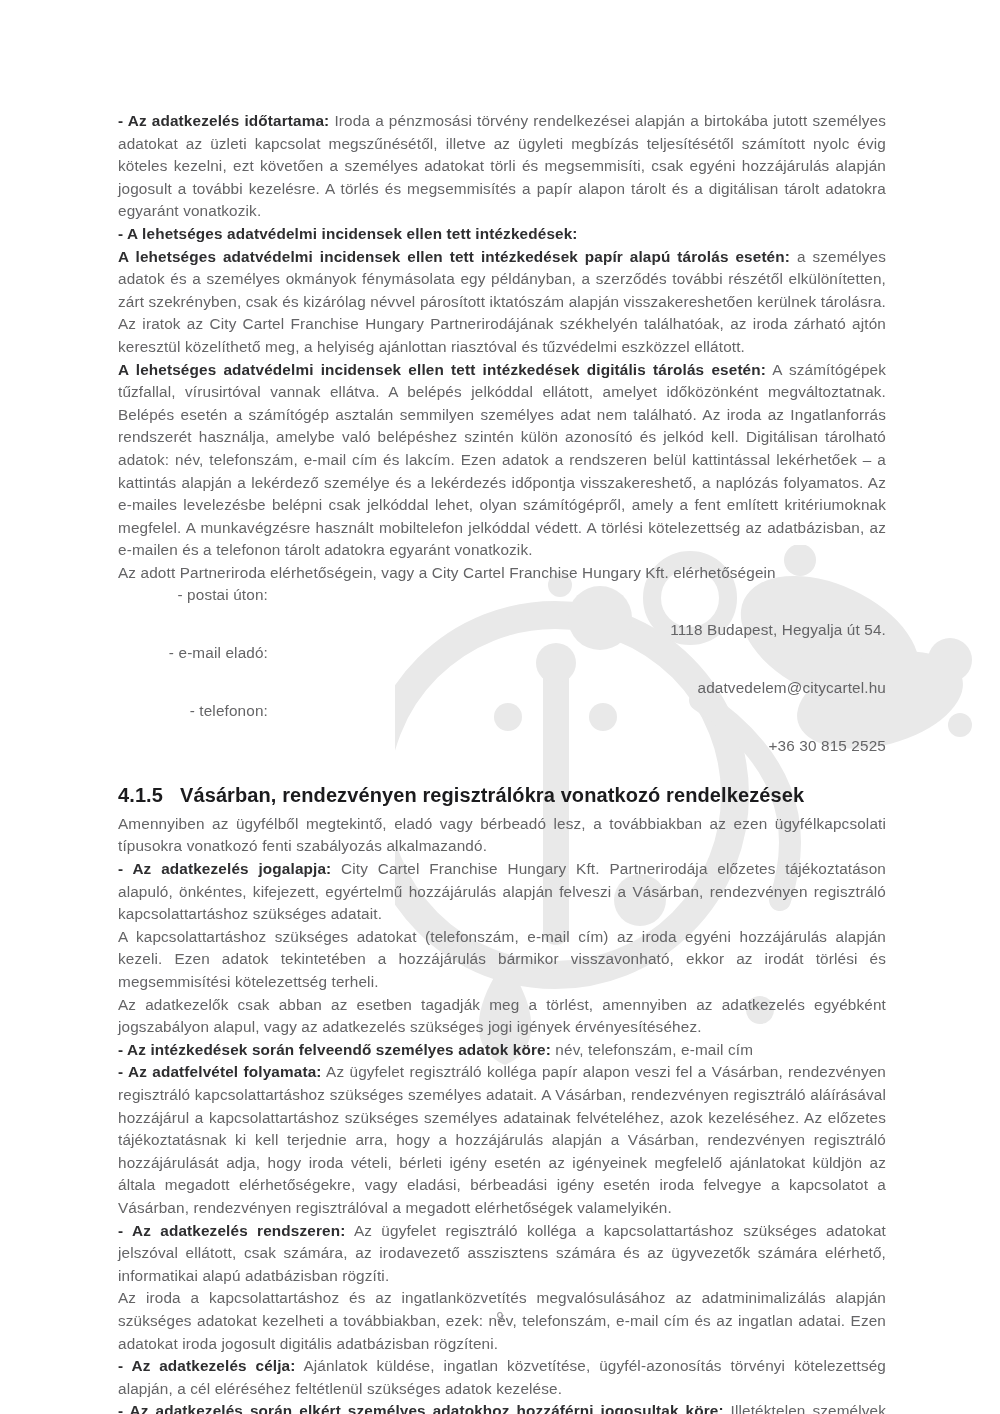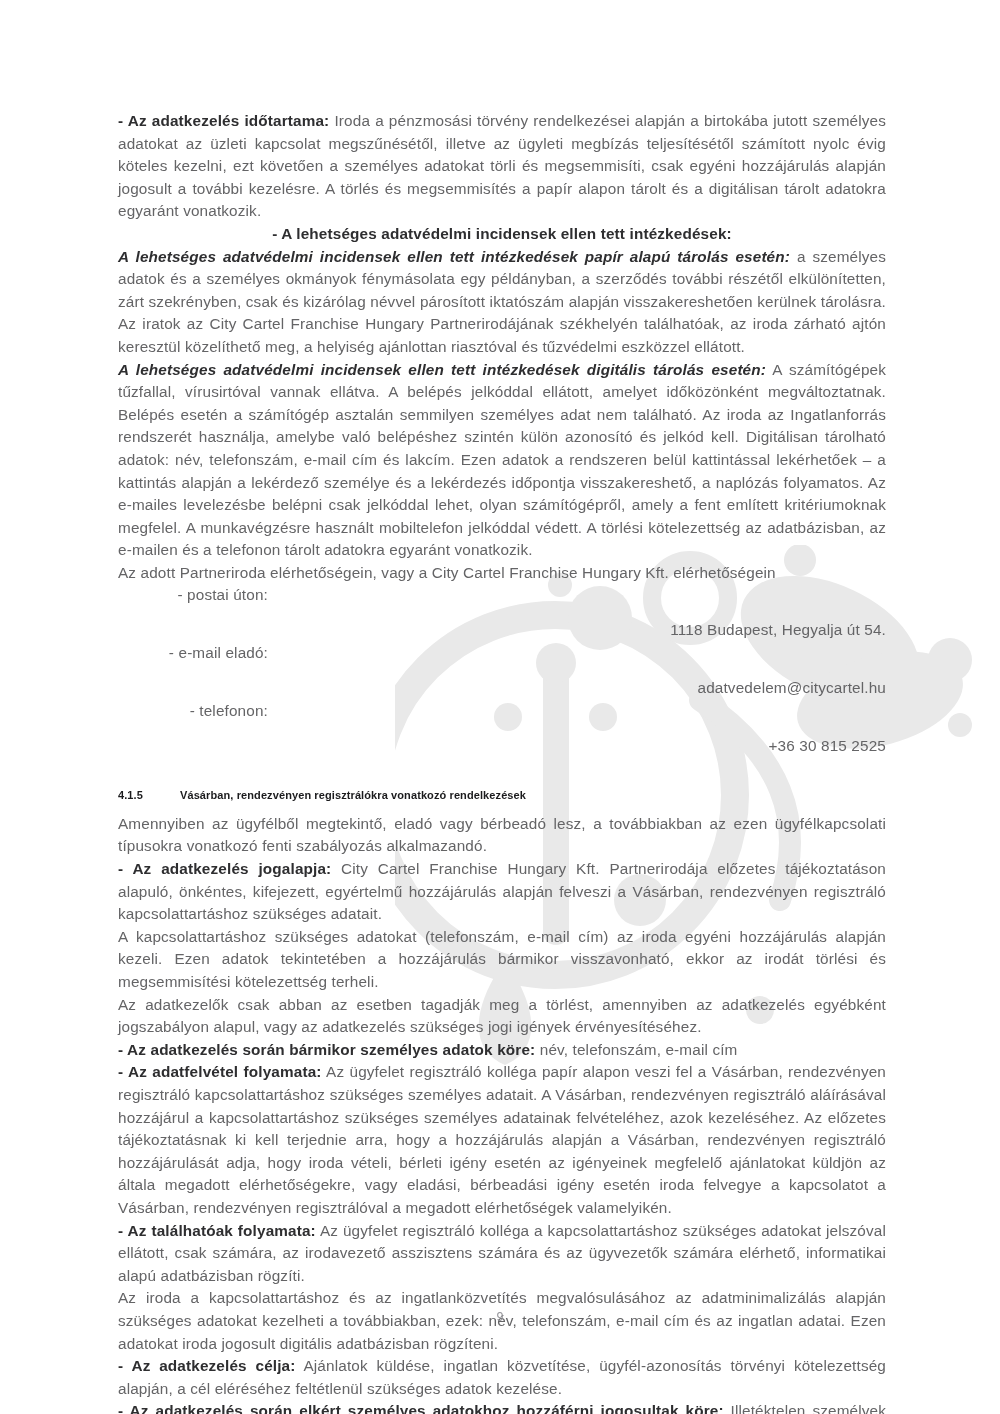--- a/index.html
+++ b/index.html
@@ -32,42 +32,41 @@
   .para{
     margin:0;
     text-align:justify;
   }
   .lead{
     font-weight:700;
     color:#2e2e30;
   }
   .lead-italic{
     font-weight:700;
-    font-style:italic;
     color:#2e2e30;
   }
   .bold-line{
     font-weight:700;
     color:#2e2e30;
-    text-align:center;
+    text-align:left;
   }
   .contact-row{
     display:flex;
     text-align:right;
   }
   .contact-label{
     flex:0 0 150px;
   }
   .contact-value{
     flex:1;
     margin-top:35px;
   }
   .section-heading{
     margin:27px 0 6px 0;
-    font-size:11px;
+    font-size:20px;
     font-weight:700;
     color:#1b1b1d;
     letter-spacing:0.1px;
   }
   .sec-num{
     display:inline-block;
     width:62px;
   }
   .page-footer{
     position:absolute;
@@ -140,25 +139,25 @@
 
     <h2 class="section-heading"><span class="sec-num">4.1.5</span><span>Vásárban, rendezvényen regisztrálókra vonatkozó rendelkezések</span></h2>
 
     <p class="para">Amennyiben az ügyfélből megtekintő, eladó vagy bérbeadó lesz, a továbbiakban az ezen ügyfélkapcsolati típusokra vonatkozó fenti szabályozás alkalmazandó.</p>
 
     <p class="para"><b class="lead">- Az adatkezelés jogalapja:</b> <span>City Cartel Franchise Hungary Kft. Partnerirodája előzetes tájékoztatáson alapuló, önkéntes, kifejezett, egyértelmű hozzájárulás alapján felveszi a Vásárban, rendezvényen regisztráló kapcsolattartáshoz szükséges adatait.</span></p>
 
     <p class="para">A kapcsolattartáshoz szükséges adatokat (telefonszám, e-mail cím) az iroda egyéni hozzájárulás alapján kezeli. Ezen adatok tekintetében a hozzájárulás bármikor visszavonható, ekkor az irodát törlési és megsemmisítési kötelezettség terheli.</p>
     <p class="para">Az adatkezelők csak abban az esetben tagadják meg a törlést, amennyiben az adatkezelés egyébként jogszabályon alapul, vagy az adatkezelés szükséges jogi igények érvényesítéséhez.</p>
 
-    <p class="para"><b class="lead">- Az adatkezelés során bármikor személyes adatok köre:</b> <span>név, telefonszám, e-mail cím</span></p>
+    <p class="para"><b class="lead">- Az intézkedések során felveendő személyes adatok köre:</b> <span>név, telefonszám, e-mail cím</span></p>
 
     <p class="para"><b class="lead">- Az adatfelvétel folyamata:</b> <span>Az ügyfelet regisztráló kolléga papír alapon veszi fel a Vásárban, rendezvényen regisztráló kapcsolattartáshoz szükséges személyes adatait. A Vásárban, rendezvényen regisztráló aláírásával hozzájárul a kapcsolattartáshoz szükséges személyes adatainak felvételéhez, azok kezeléséhez. Az előzetes tájékoztatásnak ki kell terjednie arra, hogy a hozzájárulás alapján a Vásárban, rendezvényen regisztráló hozzájárulását adja, hogy iroda vételi, bérleti igény esetén az igényeinek megfelelő ajánlatokat küldjön az általa megadott elérhetőségekre, vagy eladási, bérbeadási igény esetén iroda felvegye a kapcsolatot a Vásárban, rendezvényen regisztrálóval a megadott elérhetőségek valamelyikén.</span></p>
 
-    <p class="para"><b class="lead">- Az találhatóak folyamata:</b> <span>Az ügyfelet regisztráló kolléga a kapcsolattartáshoz szükséges adatokat jelszóval ellátott, csak számára, az irodavezető asszisztens számára és az ügyvezetők számára elérhető, informatikai alapú adatbázisban rögzíti.</span></p>
+    <p class="para"><b class="lead">- Az adatkezelés rendszeren:</b> <span>Az ügyfelet regisztráló kolléga a kapcsolattartáshoz szükséges adatokat jelszóval ellátott, csak számára, az irodavezető asszisztens számára és az ügyvezetők számára elérhető, informatikai alapú adatbázisban rögzíti.</span></p>
 
     <p class="para">Az iroda a kapcsolattartáshoz és az ingatlanközvetítés megvalósulásához az adatminimalizálás alapján szükséges adatokat kezelheti a továbbiakban, ezek: név, telefonszám, e-mail cím és az ingatlan adatai. Ezen adatokat iroda jogosult digitális adatbázisban rögzíteni.</p>
 
     <p class="para"><b class="lead">- Az adatkezelés célja:</b> <span>Ajánlatok küldése, ingatlan közvetítése, ügyfél-azonosítás törvényi kötelezettség alapján, a cél eléréséhez feltétlenül szükséges adatok kezelése.</span></p>
 
     <p class="para"><b class="lead">- Az adatkezelés során elkért személyes adatokhoz hozzáférni jogosultak köre:</b> <span>Illetéktelen személyek hozzáférését az iroda megakadályozza, ez ellen óvintézkedéseket tesz.</span></p>
 
   </main>
 
   <footer class="page-footer">

